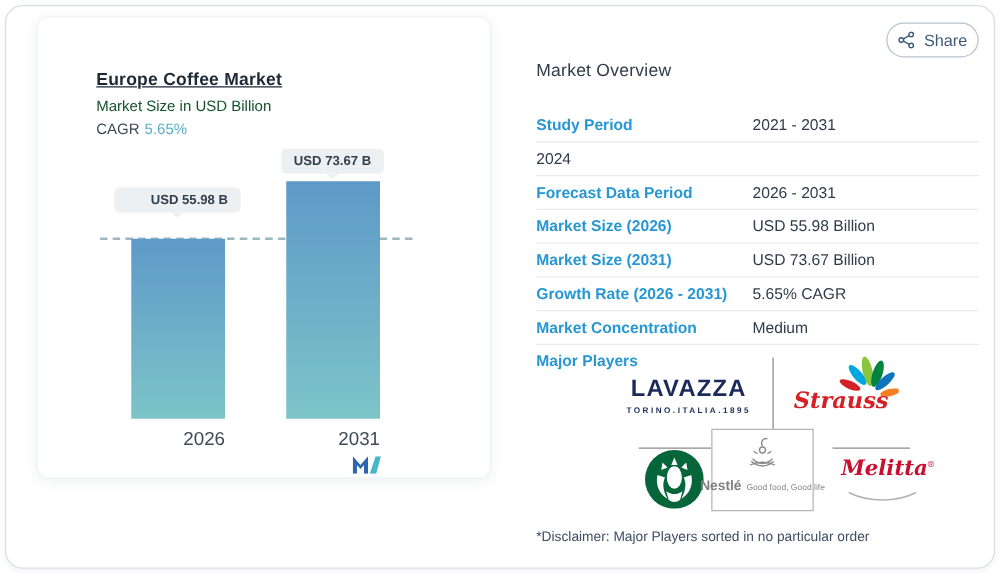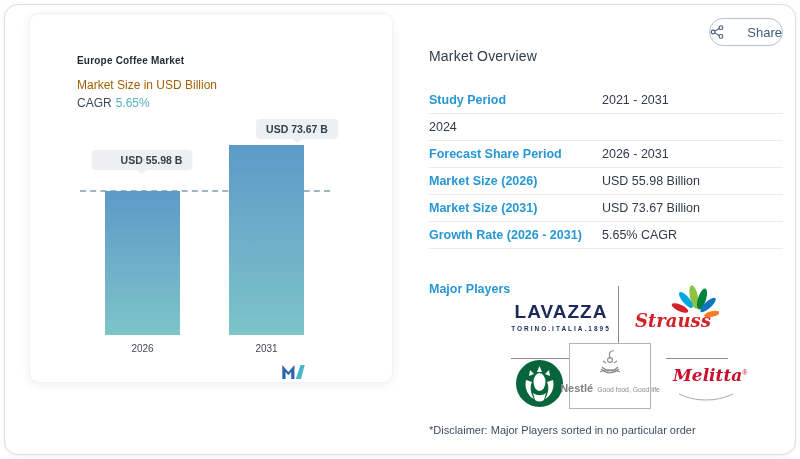--- a/index.html
+++ b/index.html
@@ -5,71 +5,71 @@
   * { margin:0; padding:0; box-sizing:border-box; }
   html,body { width:800px; height:459px; background:#fff; font-family:"Liberation Sans", sans-serif; }
   #page { position:relative; width:800px; height:459px; background:#fff; overflow:hidden; }
 
   .outer-card { position:absolute; left:4px; top:4px; width:792px; height:451px;
     background:#fff; border:1px solid #d9dde2; border-radius:14px;
     box-shadow:0 2px 6px rgba(40,60,80,.06); }
 
   
   .share-btn { position:absolute; top:13px; left:704px; width:74px; height:28px;
-    display:flex; align-items:center; justify-content:space-between; gap:7px;
+    display:flex; align-items:center; justify-content:center; gap:7px;
     border:1px solid #b6c3cf; border-radius:15px; background:#fff; cursor:pointer; }
   .share-btn span { font-size:13px; color:#3e5c78; }
   .share-icon { width:14px; height:14px; display:block; }
 
   
   .chart-card { position:absolute; left:24px; top:8px; width:364px; height:370px;
     background:#fff; border:1px solid #f0f1f4; border-radius:10px;
     box-shadow:0 2px 10px rgba(30,50,70,.07); }
-  .chart-title { position:absolute; left:47px; top:41px; font-size:10px; font-weight:bold;
-    color:#1e2936; letter-spacing:.2px; }
-  .chart-subtitle { position:absolute; left:47px; top:64px; font-size:12px; color:#a16207; }
+  .chart-title { position:absolute; left:47px; top:41px; font-size:14px; font-weight:bold;
+    color:#1e2936; letter-spacing:.2px;text-decoration:underline; }
+  .chart-subtitle { position:absolute; left:47px; top:64px; font-size:12px; color:#14532d; }
   .chart-cagr { position:absolute; left:47px; top:82px; font-size:12px; color:#3c4a5a; }
   .chart-cagr .cagr-val { color:#56afc2; margin-left:4px; }
 
   .bar { position:absolute; width:75px; bottom:47px; }
   .bar-0 { left:75px; } .bar-1 { left:199px; }
 
   .dash-line { position:absolute; left:50px; width:250px; height:0;
     border-top:2px dashed #9db7c0; }
 
   .badge { position:absolute; transform:translateX(-50%); background:#edf0f2;
     border-radius:4px; padding:4px 10px; font-size:10.5px; font-weight:bold;
     color:#33404e; white-space:nowrap; }
   .badge::after { content:""; position:absolute; left:50%; bottom:-4px; transform:translateX(-50%);
     border-left:5px solid transparent; border-right:5px solid transparent; border-top:4px solid #edf0f2; }
-  .badge-0 { left:112px; } .badge-1 { left:236px;margin-left:31px; }
-
-  .year-label { position:absolute; top:329px; width:75px; text-align:center;
-    font-size:10px; color:#3f4a56; }
+  .badge-0 { left:112px; } .badge-1 { left:236px; }
+
+  .year-label { position:absolute; top:329px; width:75px; text-align:right;
+    font-size:15px; color:#3f4a56; }
   .year-0 { left:75px; } .year-1 { left:199px; }
 
   .source-row { position:absolute; left:47px; top:353px; font-size:11px; color:#75818c; }
   .source-row .src-name { margin-left:6px; }
   .mi-logo { position:absolute; left:252px; top:351px; width:23px; height:14px; }
 
   
   .ov-heading { position:absolute; left:424px; top:43px; font-size:14px; color:#2f3b4a; letter-spacing:.2px; }
   .ov-table { position:absolute; left:424px; top:82px; width:354px; }
   .ov-row { display:flex; height:27px; align-items:center; border-bottom:1px solid #e8eaed; }
   .ov-label { flex:0 0 173px; font-size:12.5px; font-weight:600; color:#2797d4; }
   .ov-value { font-size:12.5px; color:#2f3b4a; }
   .mp-label { position:absolute; left:424px; top:277px; font-size:12.5px; font-weight:600; color:#2797d4; }
 
   
   .v-div { position:absolute; left:613px; top:281px; width:1px; height:61px; background:#8c8c8c; }
   .h-div { position:absolute; top:353px; height:1px; background:#8c8c8c; }
   .h-div-left { left:506px; width:58px; }
   .h-div-right { left:661px; width:62px; }
 
-  .lavazza { position:absolute; left:496px; top:297px; width:120px; text-align:center; }
+  .lavazza { position:absolute; left:486px; top:297px; width:120px; text-align:center; }
   .lavazza .lav-name { font-size:19px; font-weight:bold; color:#1b2a5b; letter-spacing:1px; line-height:20px; }
   .lavazza .lav-tag { margin-top:3px; font-size:6.5px; font-weight:bold; color:#1b2a5b; letter-spacing:2px; }
 
   .strauss { position:absolute; left:628px; top:279px; width:100px; height:56px; }
   .strauss .burst { position:absolute; left:34px; top:0; }
   .strauss .strauss-name { position:absolute; left:2px; top:26px; font-family:"DejaVu Serif", serif;
     font-style:italic; font-weight:bold; font-size:18px; color:#d42027; }
 
   .nestle-box { position:absolute; left:564px; top:338px; width:82px; height:66px;
     background:#fff; border:1px solid #b5b5b5; text-align:center; padding-top:4px; }
@@ -133,34 +133,38 @@
 
     <div class="ov-table">
       <div class="ov-row">
         <div class="ov-label">Study Period</div>
         <div class="ov-value">2021 - 2031</div>
       </div>
       <div class="ov-row">
         <div class="ov-value">2024</div>
       </div>
       <div class="ov-row">
-        <div class="ov-label">Forecast Share Period</div>
+        <div class="ov-label">Forecast Data Period</div>
         <div class="ov-value">2026 - 2031</div>
       </div>
       <div class="ov-row">
         <div class="ov-label">Market Size (2026)</div>
         <div class="ov-value">USD 55.98 Billion</div>
       </div>
       <div class="ov-row">
         <div class="ov-label">Market Size (2031)</div>
         <div class="ov-value">USD 73.67 Billion</div>
       </div>
       <div class="ov-row">
         <div class="ov-label">Growth Rate (2026 - 2031)</div>
         <div class="ov-value">5.65% CAGR</div>
+      </div>
+      <div class="ov-row">
+        <div class="ov-label">Market Concentration</div>
+        <div class="ov-value">Medium</div>
       </div>
     </div>
 
     <div class="mp-label">Major Players</div>
 
     <div class="v-div"></div>
     <div class="h-div h-div-left"></div>
     <div class="h-div h-div-right"></div>
 
     <div class="lavazza">

